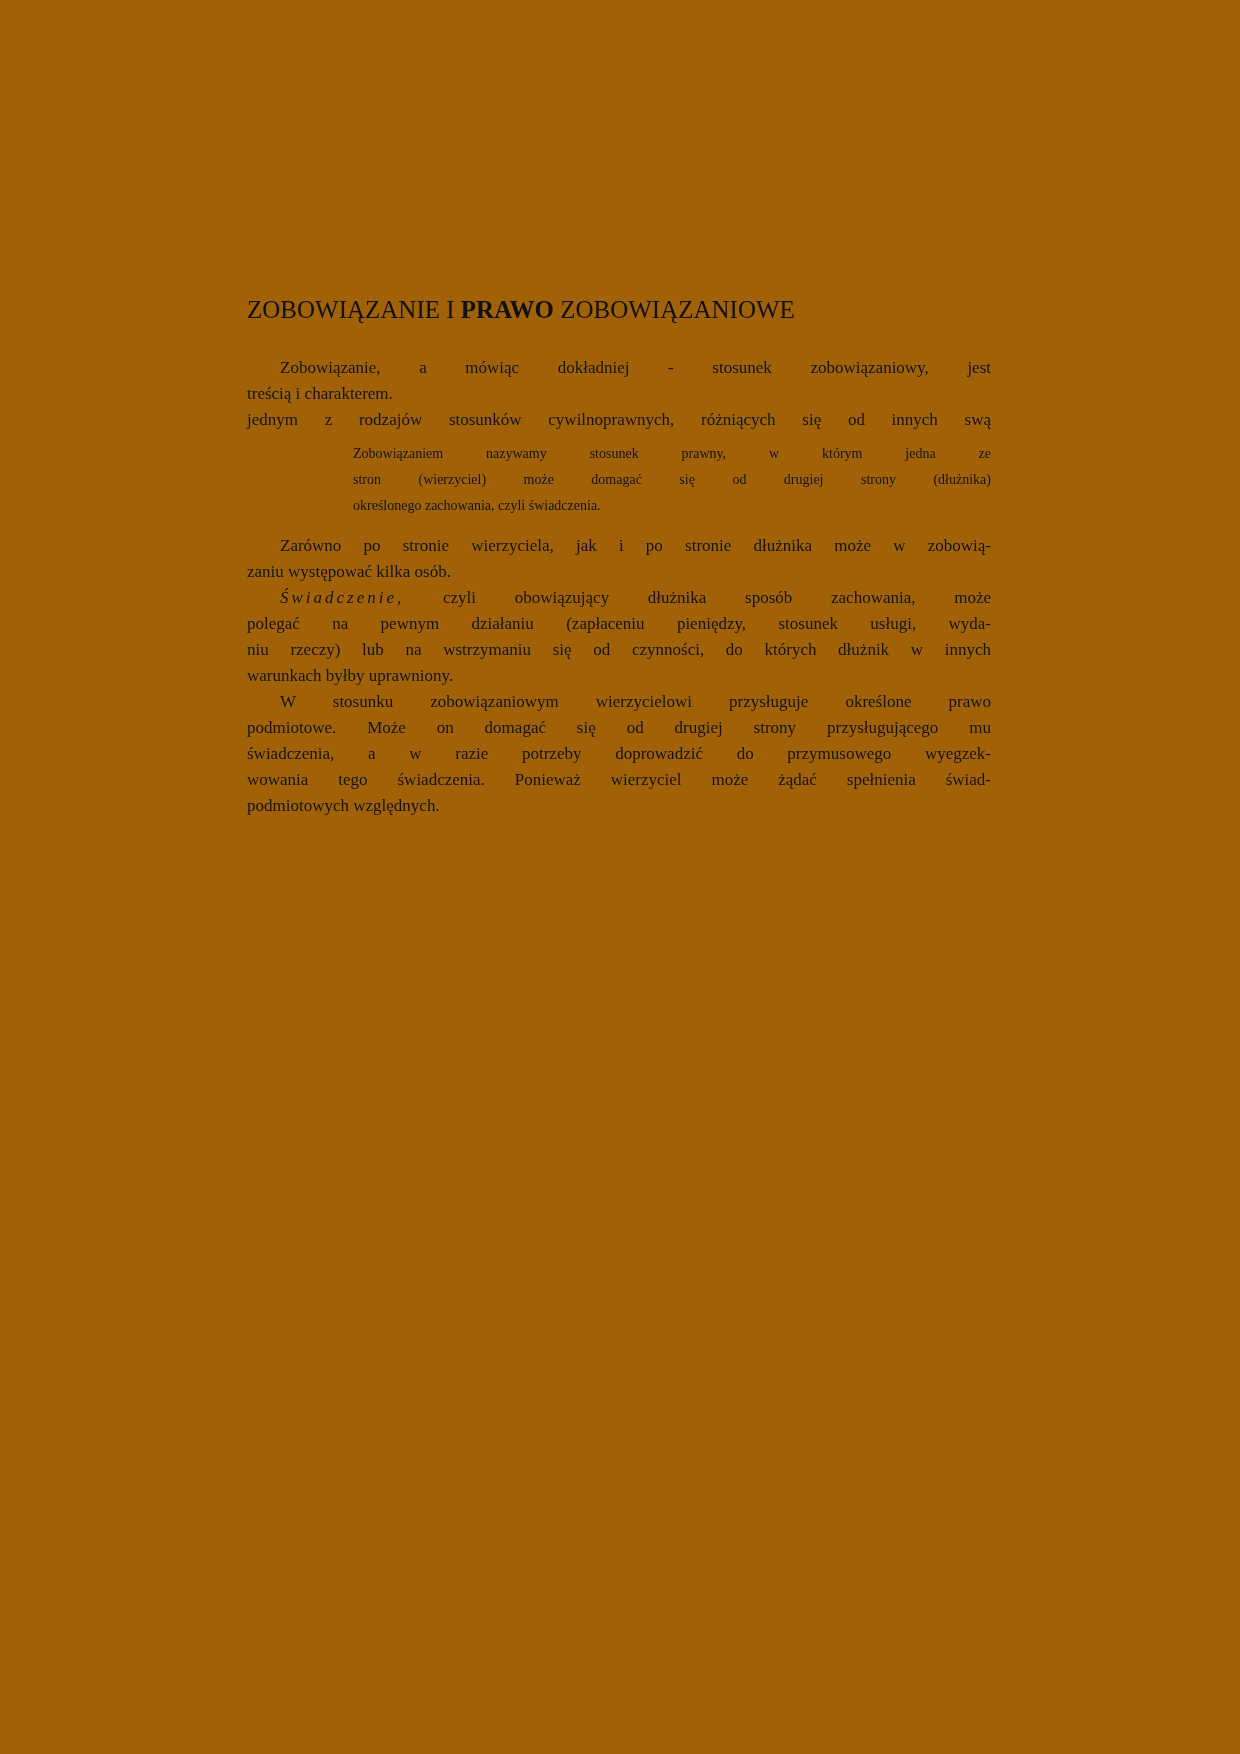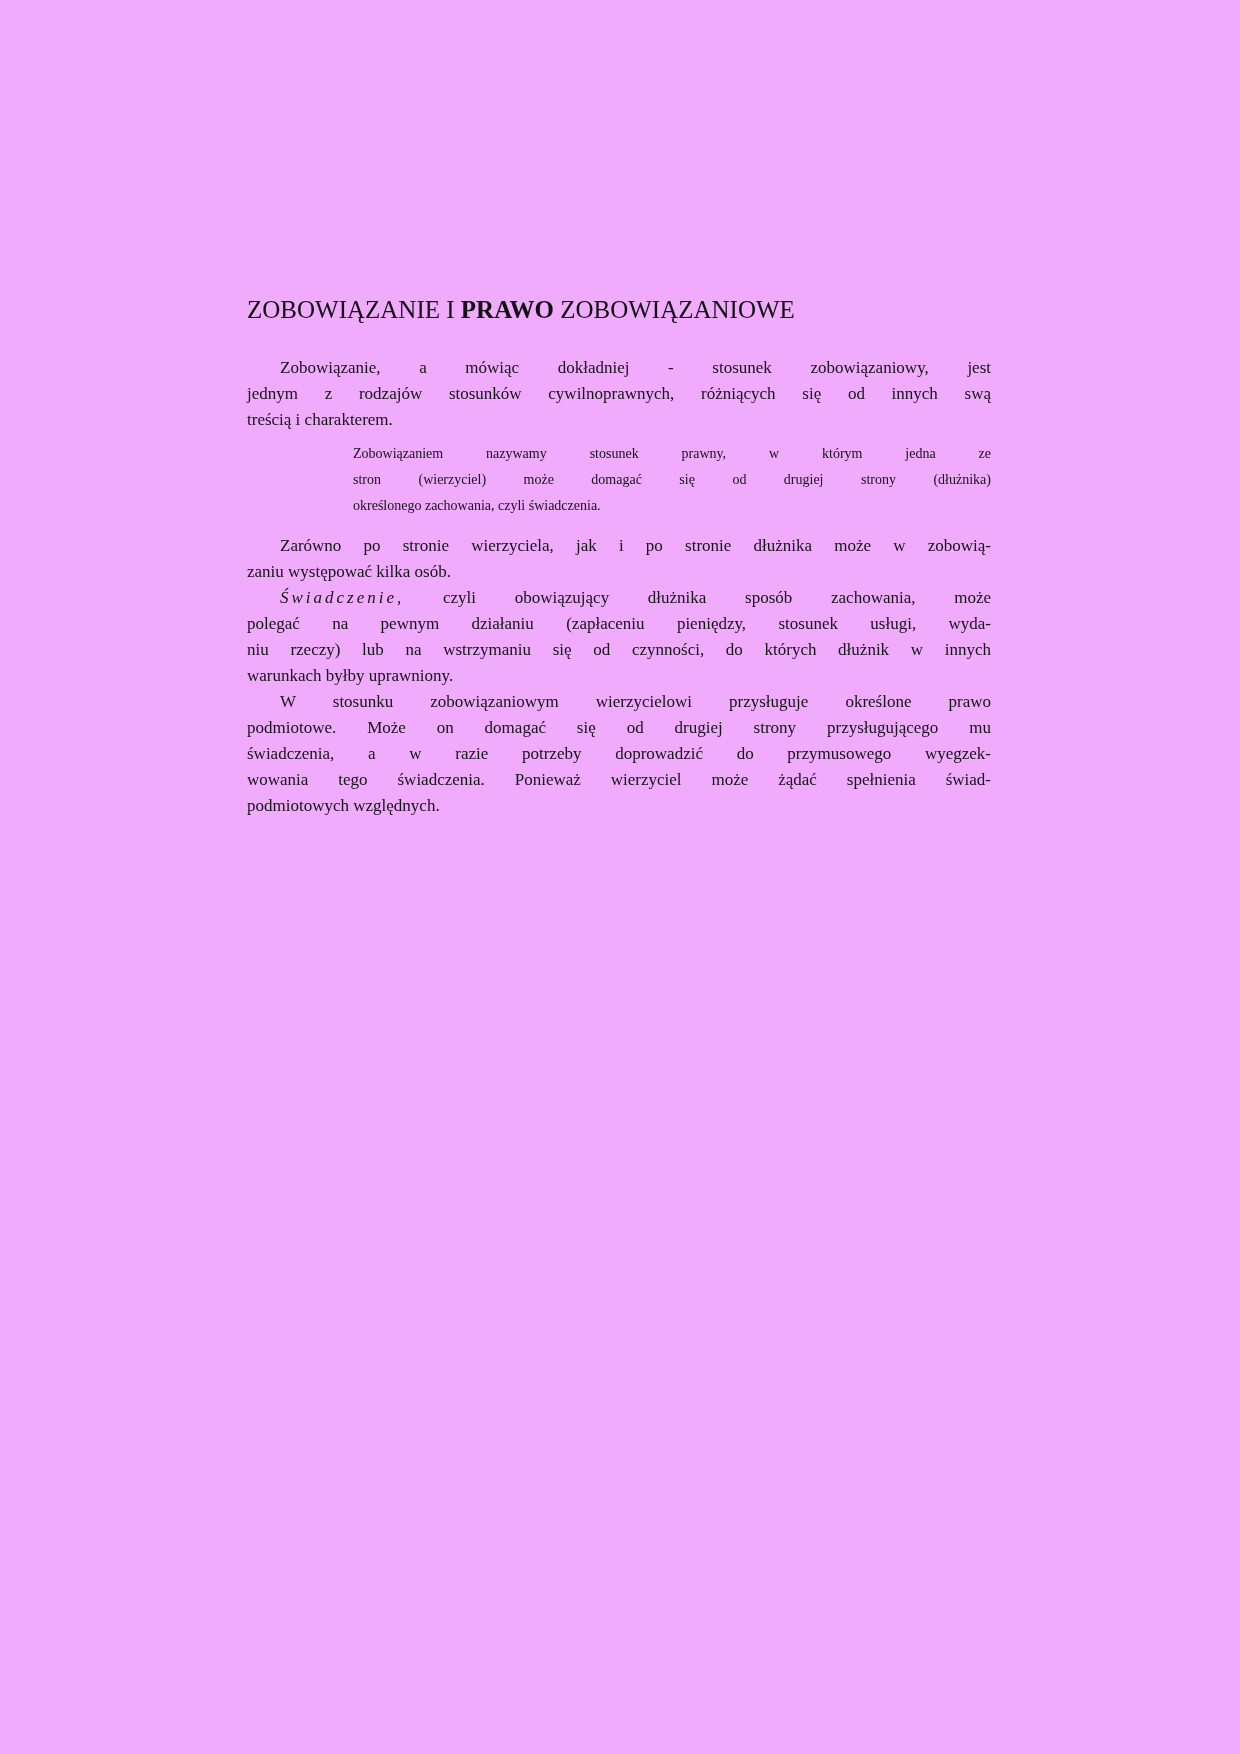--- a/index.html
+++ b/index.html
@@ -14,21 +14,21 @@
       overflow: hidden;
       font-family: "Liberation Serif", "DejaVu Serif", serif;
       color: #141414;
     }
     .page {
       position: absolute;
       left: 0;
       top: 0;
       width: 1240px;
       height: 1754px;
-      background: #f0abfc;
+      background: #a16207;
     }
     .content {
       position: absolute;
       left: 247px;
       top: 295px;
       width: 744px;
     }
     .title {
       font-size: 25px;
       line-height: 30px;
@@ -88,22 +88,22 @@
 </head>
 <body>
 
 <div class="page">
   <div class="content">
 
     <h1 class="title"><span>ZOBOWIĄZANIE I </span><span class="bold">PRAWO</span><span> ZOBOWIĄZANIOWE</span></h1>
 
     <div class="para p1" style="text-indent:0">
       <span class="line first">Zobowiązanie, a mówiąc dokładniej - stosunek zobowiązaniowy, jest</span>
+      <span class="line last">treścią i charakterem.</span>
       <span class="line">jednym z rodzajów stosunków cywilnoprawnych, różniących się od innych swą</span>
-      <span class="line last">treścią i charakterem.</span>
     </div>
 
     <div class="definition">
       <span class="line">Zobowiązaniem nazywamy stosunek prawny, w którym jedna ze</span>
       <span class="line">stron (wierzyciel) może domagać się od drugiej strony (dłużnika)</span>
       <span class="line last">określonego zachowania, czyli świadczenia.</span>
     </div>
 
     <div class="para" style="text-indent:0">
       <span class="line first">Zarówno po stronie wierzyciela, jak i po stronie dłużnika może w zobowią-</span>

